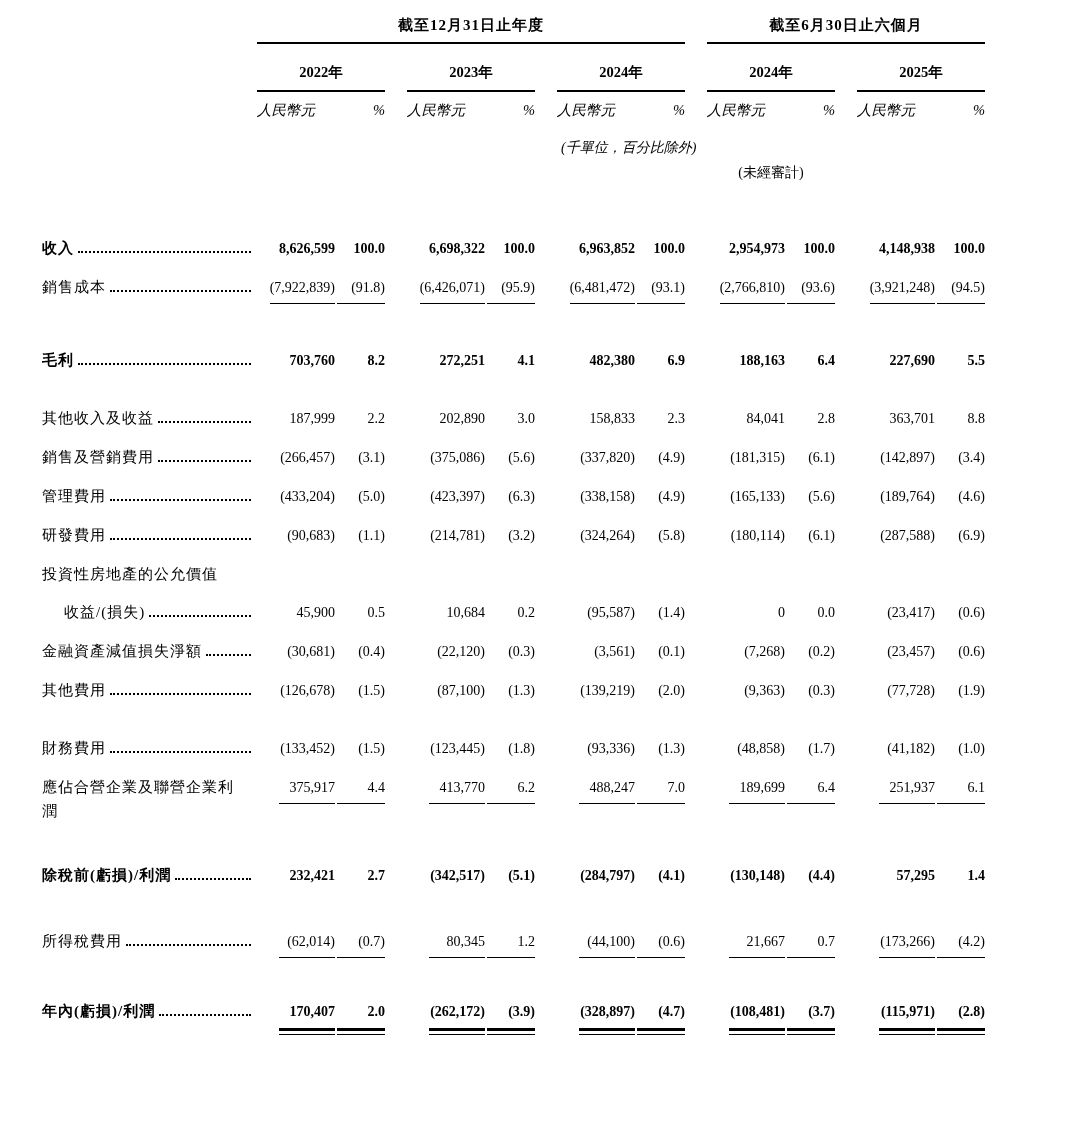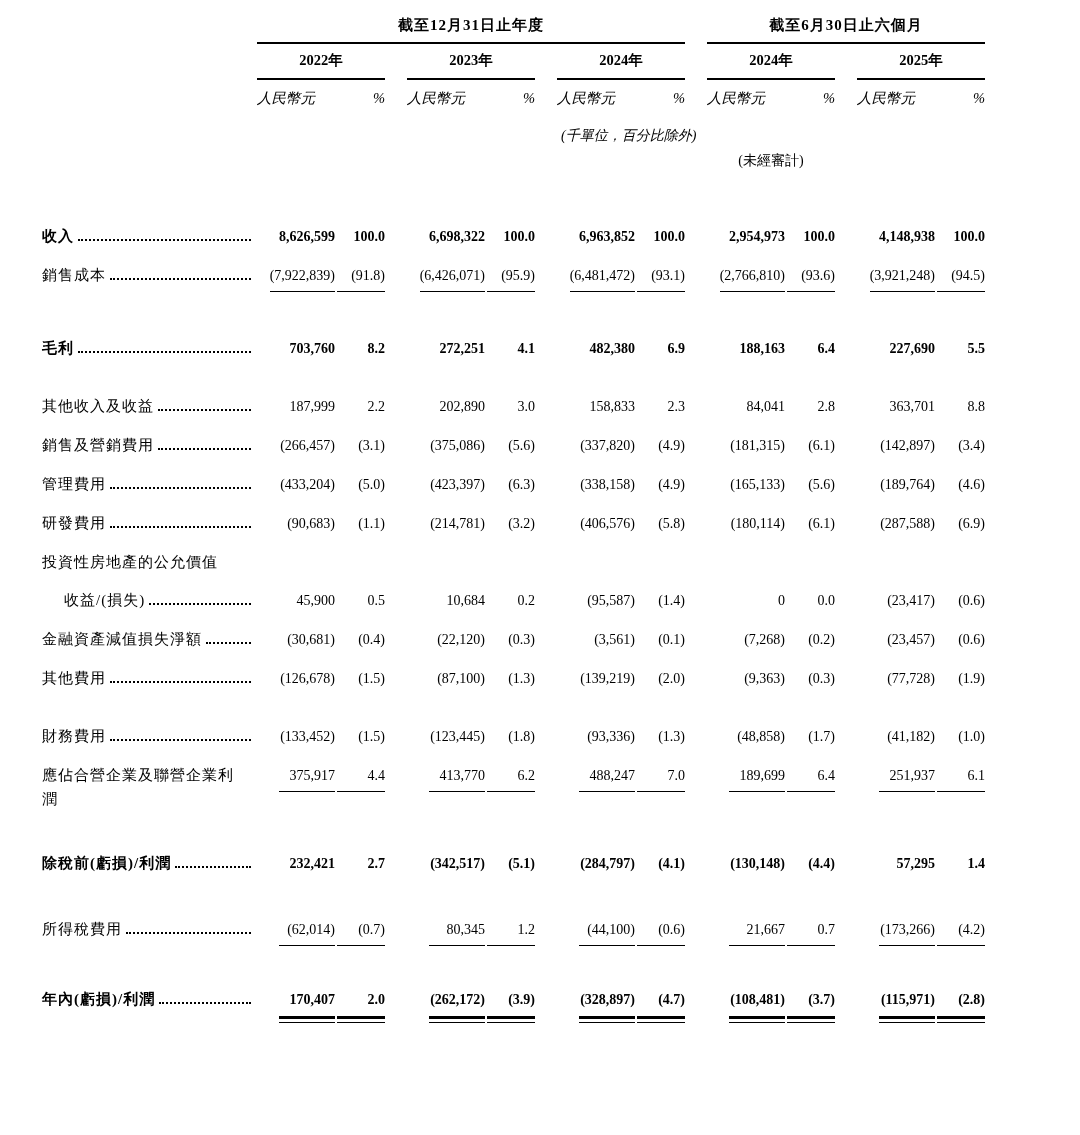--- a/index.html
+++ b/index.html
@@ -16,21 +16,21 @@
     grid-template-columns:215px 78px 50px 22px 78px 50px 22px 78px 50px 22px 78px 50px 22px 78px 50px;
     align-items:baseline;
   }
 
   
   .ghdr { font-weight:bold; font-size:15px; letter-spacing:1px; text-align:center;
           border-bottom:2px solid #000; padding-bottom:7px; }
   .g-annual { grid-column:2 / 10; }
   .g-interim { grid-column:11 / 16; }
 
-  .yr-row { margin-top:7px; }
+  .yr-row { margin-top:19px; }
   .yr { font-weight:bold; font-size:14.5px; text-align:center;
         border-bottom:2px solid #000; padding-bottom:8px; }
   .yr1 { grid-column:2/4; } .yr2 { grid-column:5/7; } .yr3 { grid-column:8/10; }
   .yr4 { grid-column:11/13; } .yr5 { grid-column:14/16; }
 
   .sub-row { margin-top:9px; font-size:14.5px; font-style:italic; }
   .cur { text-align:left; }
   .pcth { text-align:right; }
   .c1{grid-column:2;} .p1{grid-column:3;} .c2{grid-column:5;} .p2{grid-column:6;}
   .c3{grid-column:8;} .p3{grid-column:9;} .c4{grid-column:11;} .p4{grid-column:12;}
@@ -191,21 +191,21 @@
       </div>
       <div class="grid row">
         <div class="label">
           <span>研發費用</span>
           <span class="leader"></span>
         </div>
         <div class="num" style="grid-column: 2;"><span>(90,683)</span></div>
         <div class="num pct-cell" style="grid-column: 3;"><span>(1.1)</span></div>
         <div class="num" style="grid-column: 5;"><span>(214,781)</span></div>
         <div class="num pct-cell" style="grid-column: 6;"><span>(3.2)</span></div>
-        <div class="num" style="grid-column: 8;"><span>(406,576)</span></div>
+        <div class="num" style="grid-column: 8;"><span>(324,264)</span></div>
         <div class="num pct-cell" style="grid-column: 9;"><span>(5.8)</span></div>
         <div class="num" style="grid-column: 11;"><span>(180,114)</span></div>
         <div class="num pct-cell" style="grid-column: 12;"><span>(6.1)</span></div>
         <div class="num" style="grid-column: 14;"><span>(287,588)</span></div>
         <div class="num pct-cell" style="grid-column: 15;"><span>(6.9)</span></div>
       </div>
       <div class="grid row">
         <div class="label">
           <span>投資性房地產的公允價值</span>
         </div>

